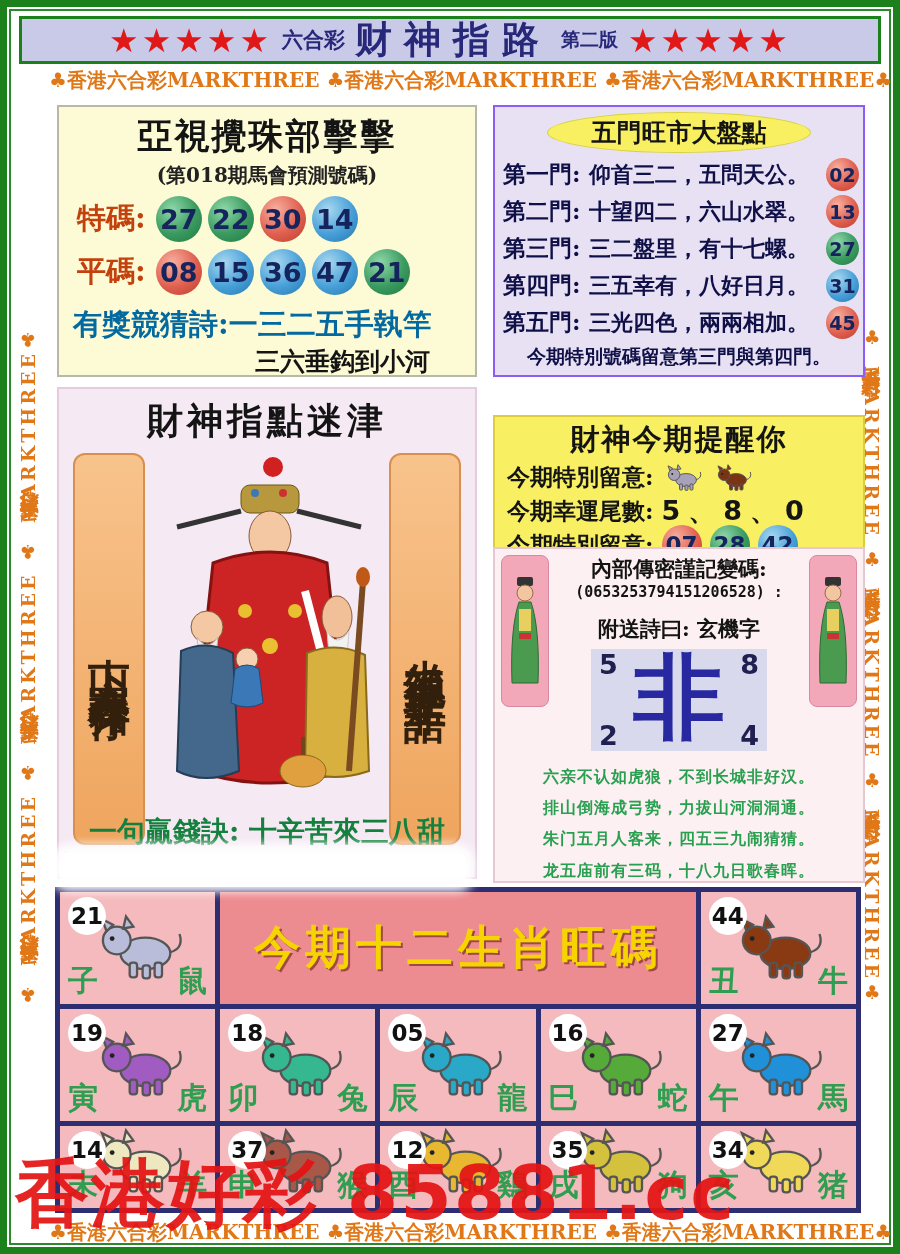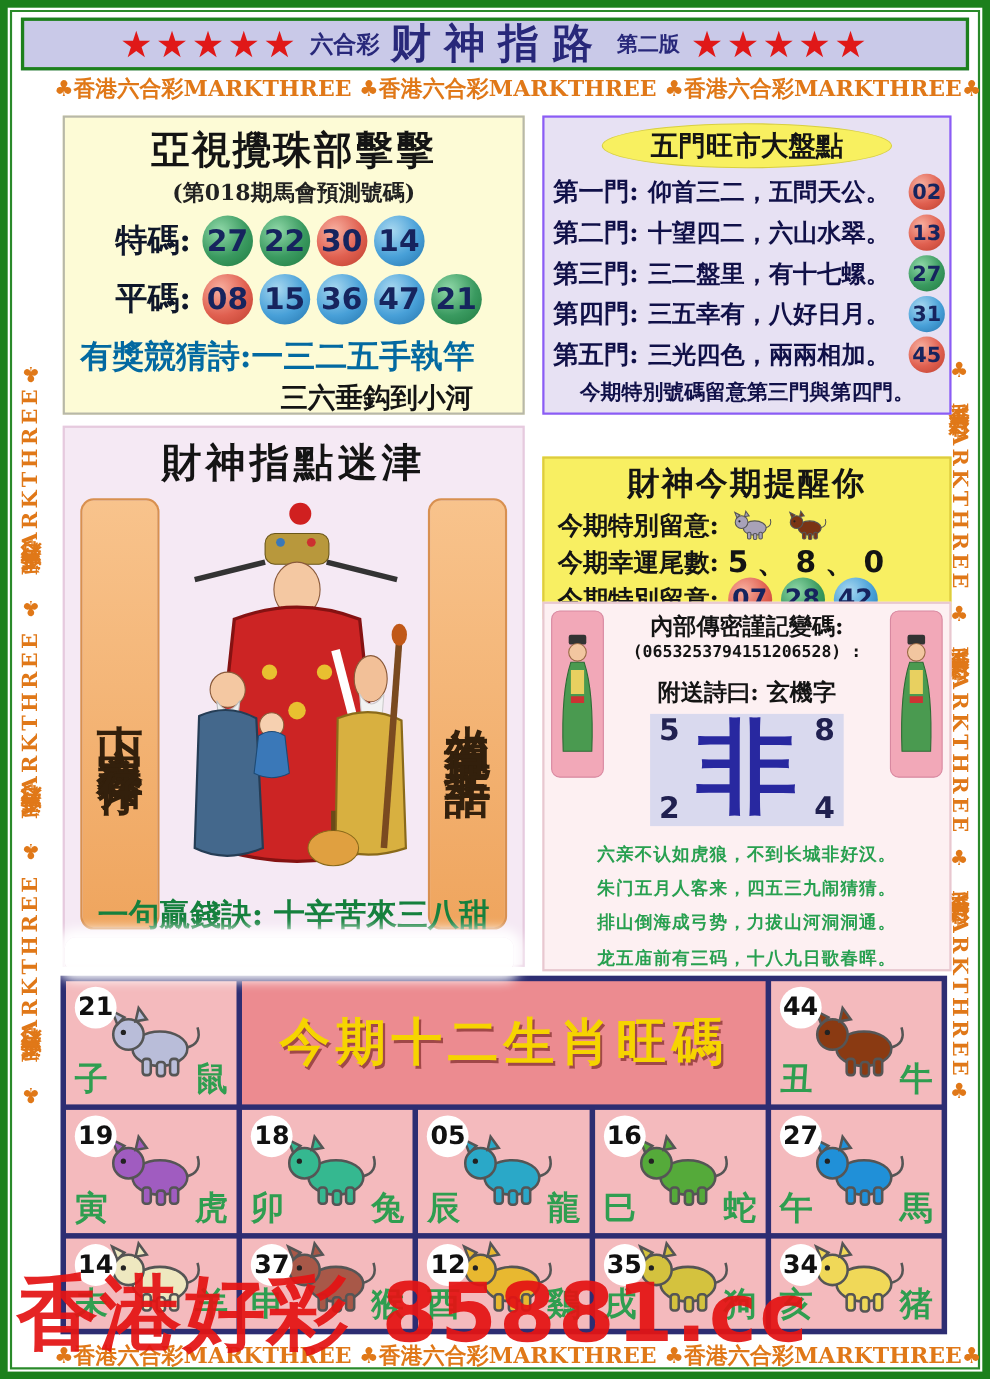--- a/index.html
+++ b/index.html
@@ -22,21 +22,21 @@
     writing-mode:vertical-rl;text-orientation:mixed;letter-spacing:3px;display:flex;align-items:center;justify-content:center;white-space:nowrap;}
   .side.left{left:4px;transform:rotate(180deg);}
   .side.right{right:4px;}
   
   .box{position:absolute;box-sizing:border-box;}
   
   .b1{left:50px;top:98px;width:420px;height:272px;background:#fdfbd6;border:2px solid #b8b8a8;text-align:center;}
   .b1-title{font-size:35px;font-weight:bold;color:#141414;margin-top:6px;letter-spacing:2px;}
   .b1-sub{font-size:20px;font-weight:bold;color:#222;margin-top:2px;}
   .ballrow{display:flex;align-items:center;justify-content:flex-start;padding-left:18px;margin-top:7px;gap:6px;}
-  .rowlab{font-size:29px;font-weight:bold;color:#0f172a;margin-right:4px;margin-left:28px;}
+  .rowlab{font-size:29px;font-weight:bold;color:#c2410c;margin-right:4px;}
   .ball{width:46px;height:46px;border-radius:50%;display:inline-flex;align-items:center;justify-content:center;
     font-family:"DejaVu Sans",sans-serif;font-weight:bold;font-size:27px;color:#16245e;flex:0 0 auto;}
   .ball.small{width:33px;height:33px;font-size:19px;}
   .ball.mid{width:40px;height:40px;font-size:23px;}
   [data-color="red"]{background:radial-gradient(circle at 35% 30%, #f8b0a0, #e06050 55%, #bc3d2c);}
   [data-color="green"]{background:radial-gradient(circle at 35% 30%, #90d8a8, #3a9a60 55%, #1f7a40);}
   [data-color="blue"]{background:radial-gradient(circle at 35% 30%, #a8d8f0, #48a0d8 55%, #2474ac);}
   .poem1{display:flex;padding-left:14px;margin-top:10px;font-size:29px;font-weight:bold;color:#0369a1;white-space:nowrap;}
   .poem2{margin-left:196px;text-align:left;font-size:25px;font-weight:bold;color:#141414;}
   
@@ -244,22 +244,22 @@
     </div>
     <div class="charbox">
       <span class="corner tl">5</span>
       <span class="corner tr">8</span>
       <span class="corner bl">2</span>
       <span class="corner br">4</span>
       <div class="big">非</div>
     </div>
     <div class="verses">
       <div class="verse">六亲不认如虎狼，不到长城非好汉。</div>
+      <div class="verse">排山倒海成弓势，力拔山河洞洞通。</div>
       <div class="verse">朱门五月人客来，四五三九闹猜猜。</div>
-      <div class="verse">排山倒海成弓势，力拔山河洞洞通。</div>
       <div class="verse">龙五庙前有三码，十八九日歌春晖。</div>
       <div class="redline">猜生肖: 灵四蹄铮铮走天涯 配: 一九龙光明</div>
       <div class="redline">猜: 一声怒吼自称王</div>
     </div>
   </div>
 
   <div class="box b2">
     <div class="b2-title">財神指點迷津</div>
     <div class="banner l">山下人家養豬仔</div>
     <div class="banner rr">坐視不理是非語</div>

